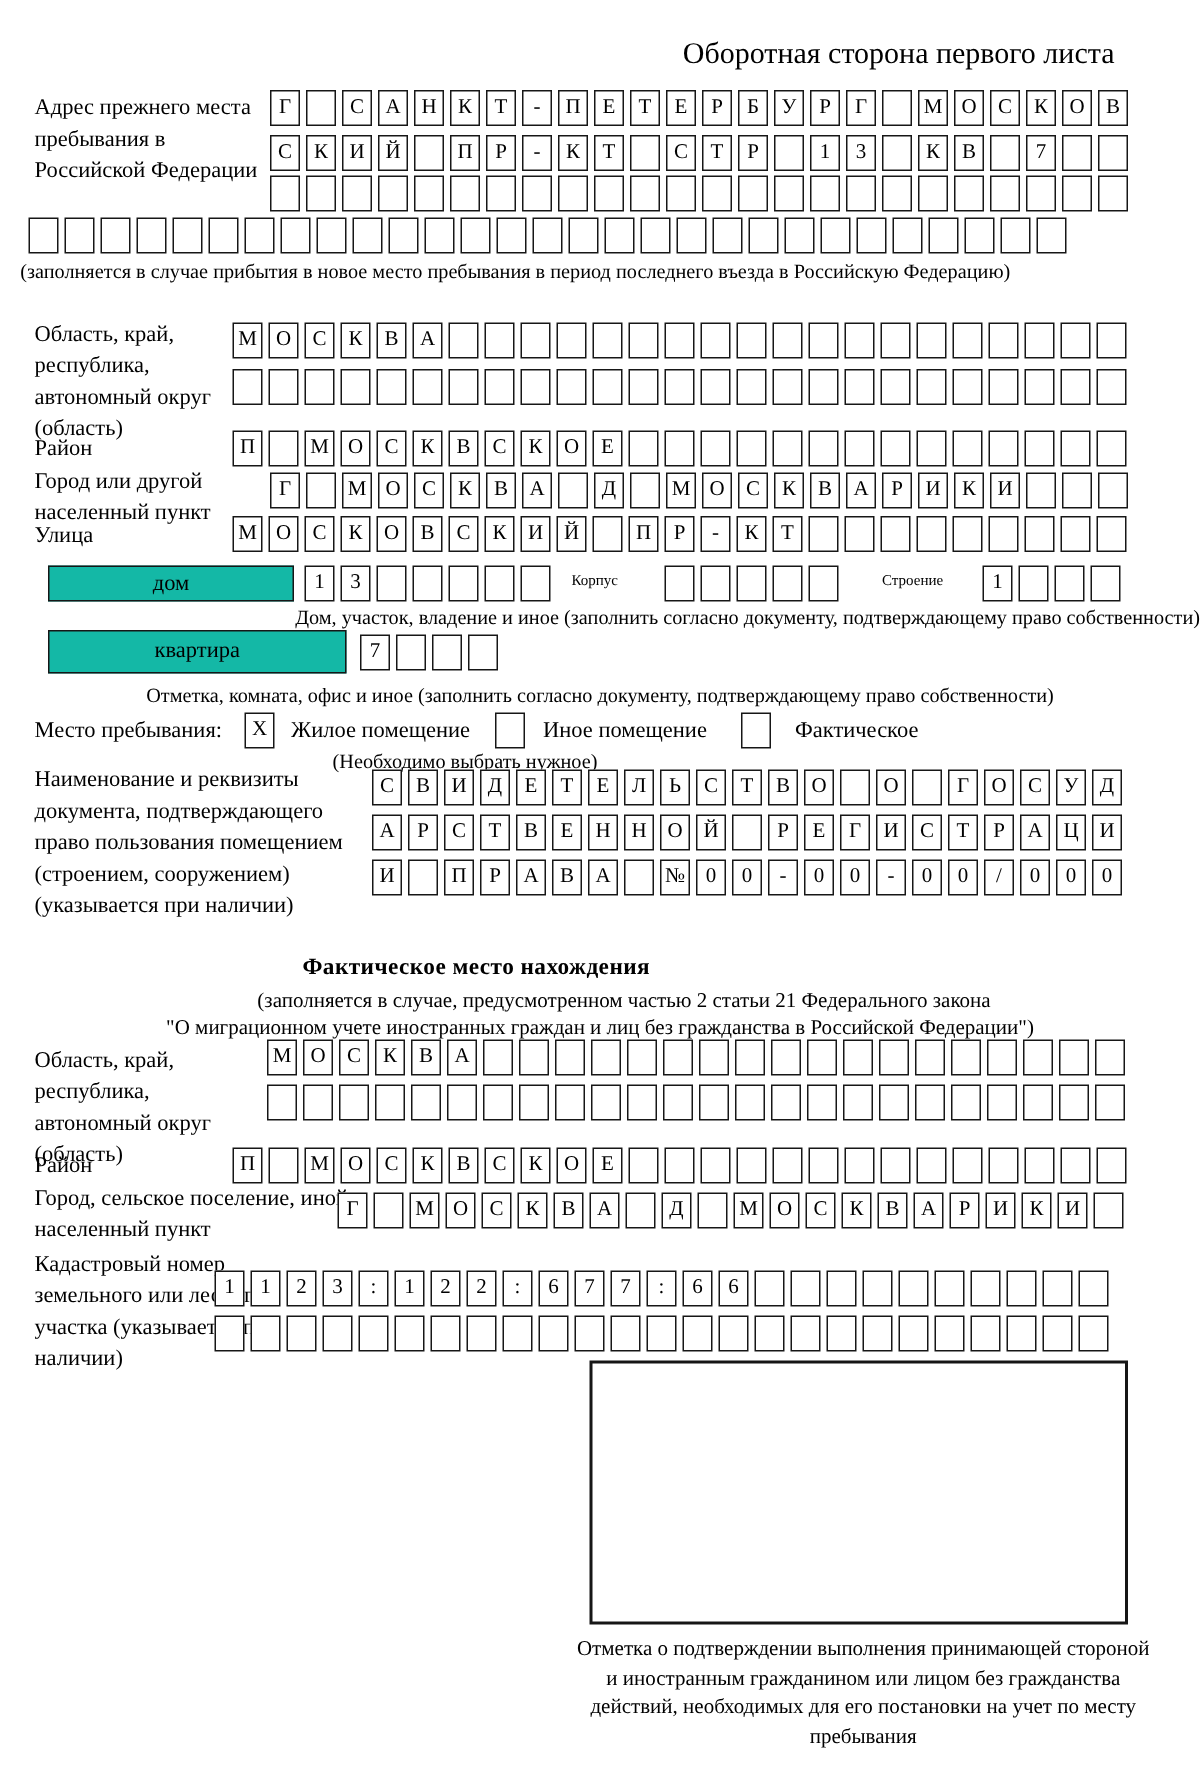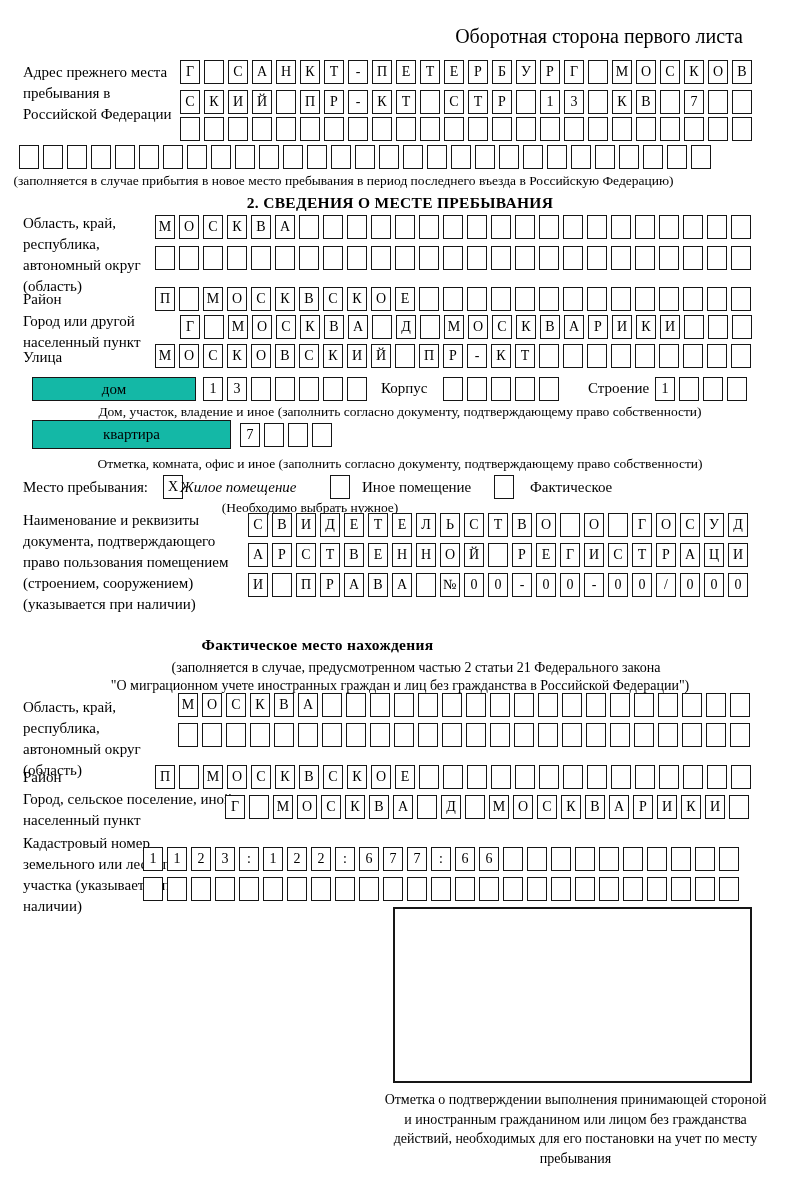--- a/index.html
+++ b/index.html
@@ -1,20 +1,20 @@
 <!DOCTYPE html>
 <html><head>
 <meta charset="utf-8">
 <style>
   html,body{margin:0;padding:0;background:#fff;}
   .page{position:relative;width:800px;height:1180px;background:#ffffff;
         font-family:"Liberation Serif","DejaVu Serif",serif;color:#000;overflow:hidden;}
   .abs{position:absolute;}
   .label{font-size:15px;line-height:21px;}
-  .small-label{font-size:15px;line-height:20px;}
+  .small-label{font-size:10px;line-height:20px;}
   .note{font-size:13.5px;line-height:17px;text-align:center;}
   .title{font-weight:bold;font-size:15.5px;text-align:center;letter-spacing:.3px;}
   .cells{display:flex;gap:4px;}
   .cell{flex:0 0 auto;width:18px;height:22px;border:1.5px solid #161616;
         font-size:14px;line-height:22px;text-align:center;background:#fff;}
   .widebox{border:1.5px solid #161616;display:flex;align-items:center;justify-content:center;
            font-size:15px;background:#14b8a6;}
   .stamp{border:2px solid #161616;background:#fff;}
   .caption{font-size:14px;line-height:19.5px;text-align:center;}
   .hdr{font-size:20px;}
@@ -131,21 +131,20 @@
       <span class="cell"></span>
       <span class="cell"></span>
       <span class="cell"></span>
       <span class="cell"></span>
       <span class="cell"></span>
       <span class="cell"></span>
       <span class="cell"></span>
     </div>
   <div class="abs note" style="left:0;top:172px;width:687px;">(заполняется в случае прибытия в новое место пребывания в период последнего въезда в Российскую Федерацию)</div>
 
-  <div class="abs title" style="left:0;top:194px;width:800px;">2. СВЕДЕНИЯ О МЕСТЕ ПРЕБЫВАНИЯ</div>
 
   <div class="abs label" style="left:23px;top:213px;width:135px;">Область, край, республика, автономный округ (область)</div>
   <div class="abs cells" style="left:155px;top:215px;">
       <span class="cell">М</span>
       <span class="cell">О</span>
       <span class="cell">С</span>
       <span class="cell">К</span>
       <span class="cell">В</span>
       <span class="cell">А</span>
       <span class="cell"></span>
@@ -300,36 +299,36 @@
       <span class="cell"></span>
       <span class="cell"></span>
     </div>
   <div class="abs small-label" style="left:572px;top:378px;margin-left:16px;">Строение</div>
   <div class="abs cells" style="left:655px;top:377px;">
       <span class="cell">1</span>
       <span class="cell"></span>
       <span class="cell"></span>
       <span class="cell"></span>
     </div>
-  <div class="abs note" style="left:0;top:403px;width:800px;">Дом, участок, владение и иное (заполнить согласно документу, подтверждающему право собственности)</div>
+  <div class="abs note" style="left:0;top:403px;width:800px;text-align:right;">Дом, участок, владение и иное (заполнить согласно документу, подтверждающему право собственности)</div>
 
   <div class="abs widebox" style="left:32px;top:420px;width:197px;height:27px;">квартира</div>
   <div class="abs cells" style="left:240px;top:423px;">
       <span class="cell">7</span>
       <span class="cell"></span>
       <span class="cell"></span>
       <span class="cell"></span>
     </div>
   <div class="abs note" style="left:0;top:455px;width:800px;">Отметка, комната, офис и иное (заполнить согласно документу, подтверждающему право собственности)</div>
 
   <div class="abs label" style="left:23px;top:477px;">Место пребывания:</div>
   <div class="abs cells" style="left:163px;top:475px;">
       <span class="cell">X</span>
     </div>
-  <div class="abs label" style="left:180px;top:477px;font-style:italic;">Жилое помещение</div>
+  <div class="abs label" style="left:194px;top:477px;">Жилое помещение</div>
   <div class="abs cells" style="left:330px;top:475px;">
       <span class="cell"></span>
     </div>
   <div class="abs label" style="left:362px;top:477px;">Иное помещение</div>
   <div class="abs cells" style="left:494px;top:475px;">
       <span class="cell"></span>
     </div>
   <div class="abs label" style="left:530px;top:477px;">Фактическое</div>
   <div class="abs note" style="left:135px;top:499px;width:350px;">(Необходимо выбрать нужное)</div>
 

